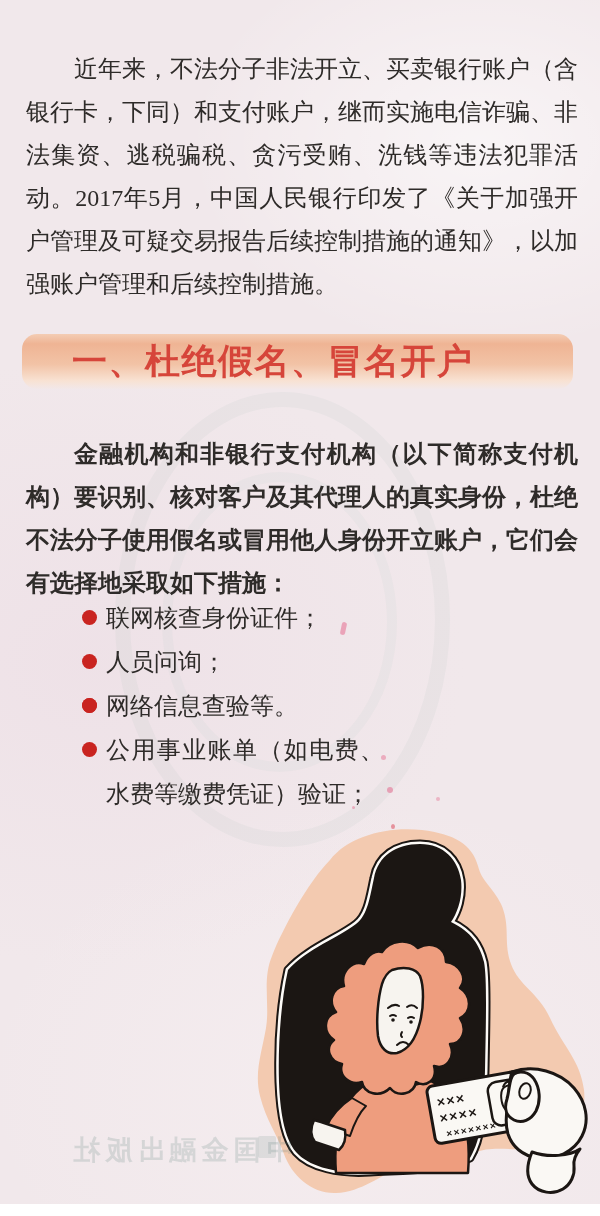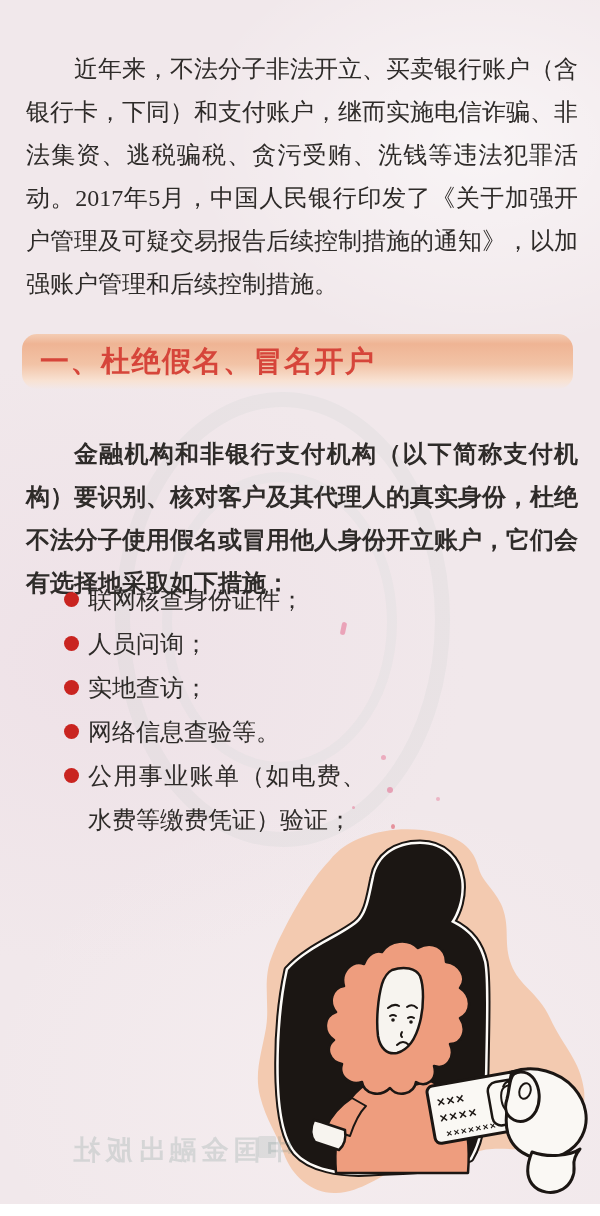--- a/index.html
+++ b/index.html
@@ -26,26 +26,27 @@
   .para-body{top:409px;font-weight:bold;}
   .band{
     position:absolute;left:22px;top:334px;width:551px;height:55px;
     border-radius:15px;
     background:linear-gradient(180deg,#f4cdb4 0%, #efb494 18%, #f2c3a6 55%, #f8e2d3 85%, rgba(248,233,224,0.15) 100%);
     display:flex;align-items:center;
   }
   .band-title{
     padding-left:18px;
     font-family:"Liberation Sans","DejaVu Sans",sans-serif;
-    font-weight:bold;font-size:29px;letter-spacing:1.5px;
+    font-weight:bold;font-size:35px;letter-spacing:1.5px;
     color:#d6453a;
+    margin-left:32px;
   }
   ul.measures{
     position:absolute;left:88px;top:578px;width:278px;
-    margin:0;padding:0;list-style:none;
+    margin:18px;padding:0;list-style:none;
     font-size:24px;line-height:44px;color:#2e2b29;
   }
   ul.measures li{position:relative;text-align:justify;text-align-last:left;}
   ul.measures .dot{
     position:absolute;left:-24px;top:14px;width:15px;height:15px;
     border-radius:50%;background:#c92420;
   }
   .illus{position:absolute;left:230px;top:820px;width:370px;height:396px;}
   .ghost-ellipse{
     position:absolute;left:115px;top:392px;width:305px;height:425px;
@@ -98,21 +99,20 @@
     <li>
       <span class="dot"></span>
       <span>联网核查身份证件；</span>
     </li>
     <li>
       <span class="dot"></span>
       <span>人员问询；</span>
     </li>
     <li>
       <span class="dot"></span>
-      <span>实地查访；</span>
     </li>
     <li>
       <span class="dot"></span>
       <span>网络信息查验等。</span>
     </li>
     <li>
       <span class="dot"></span>
       <span>公用事业账单（如电费、水费等缴费凭证）验证；</span>
     </li>
   </ul>

